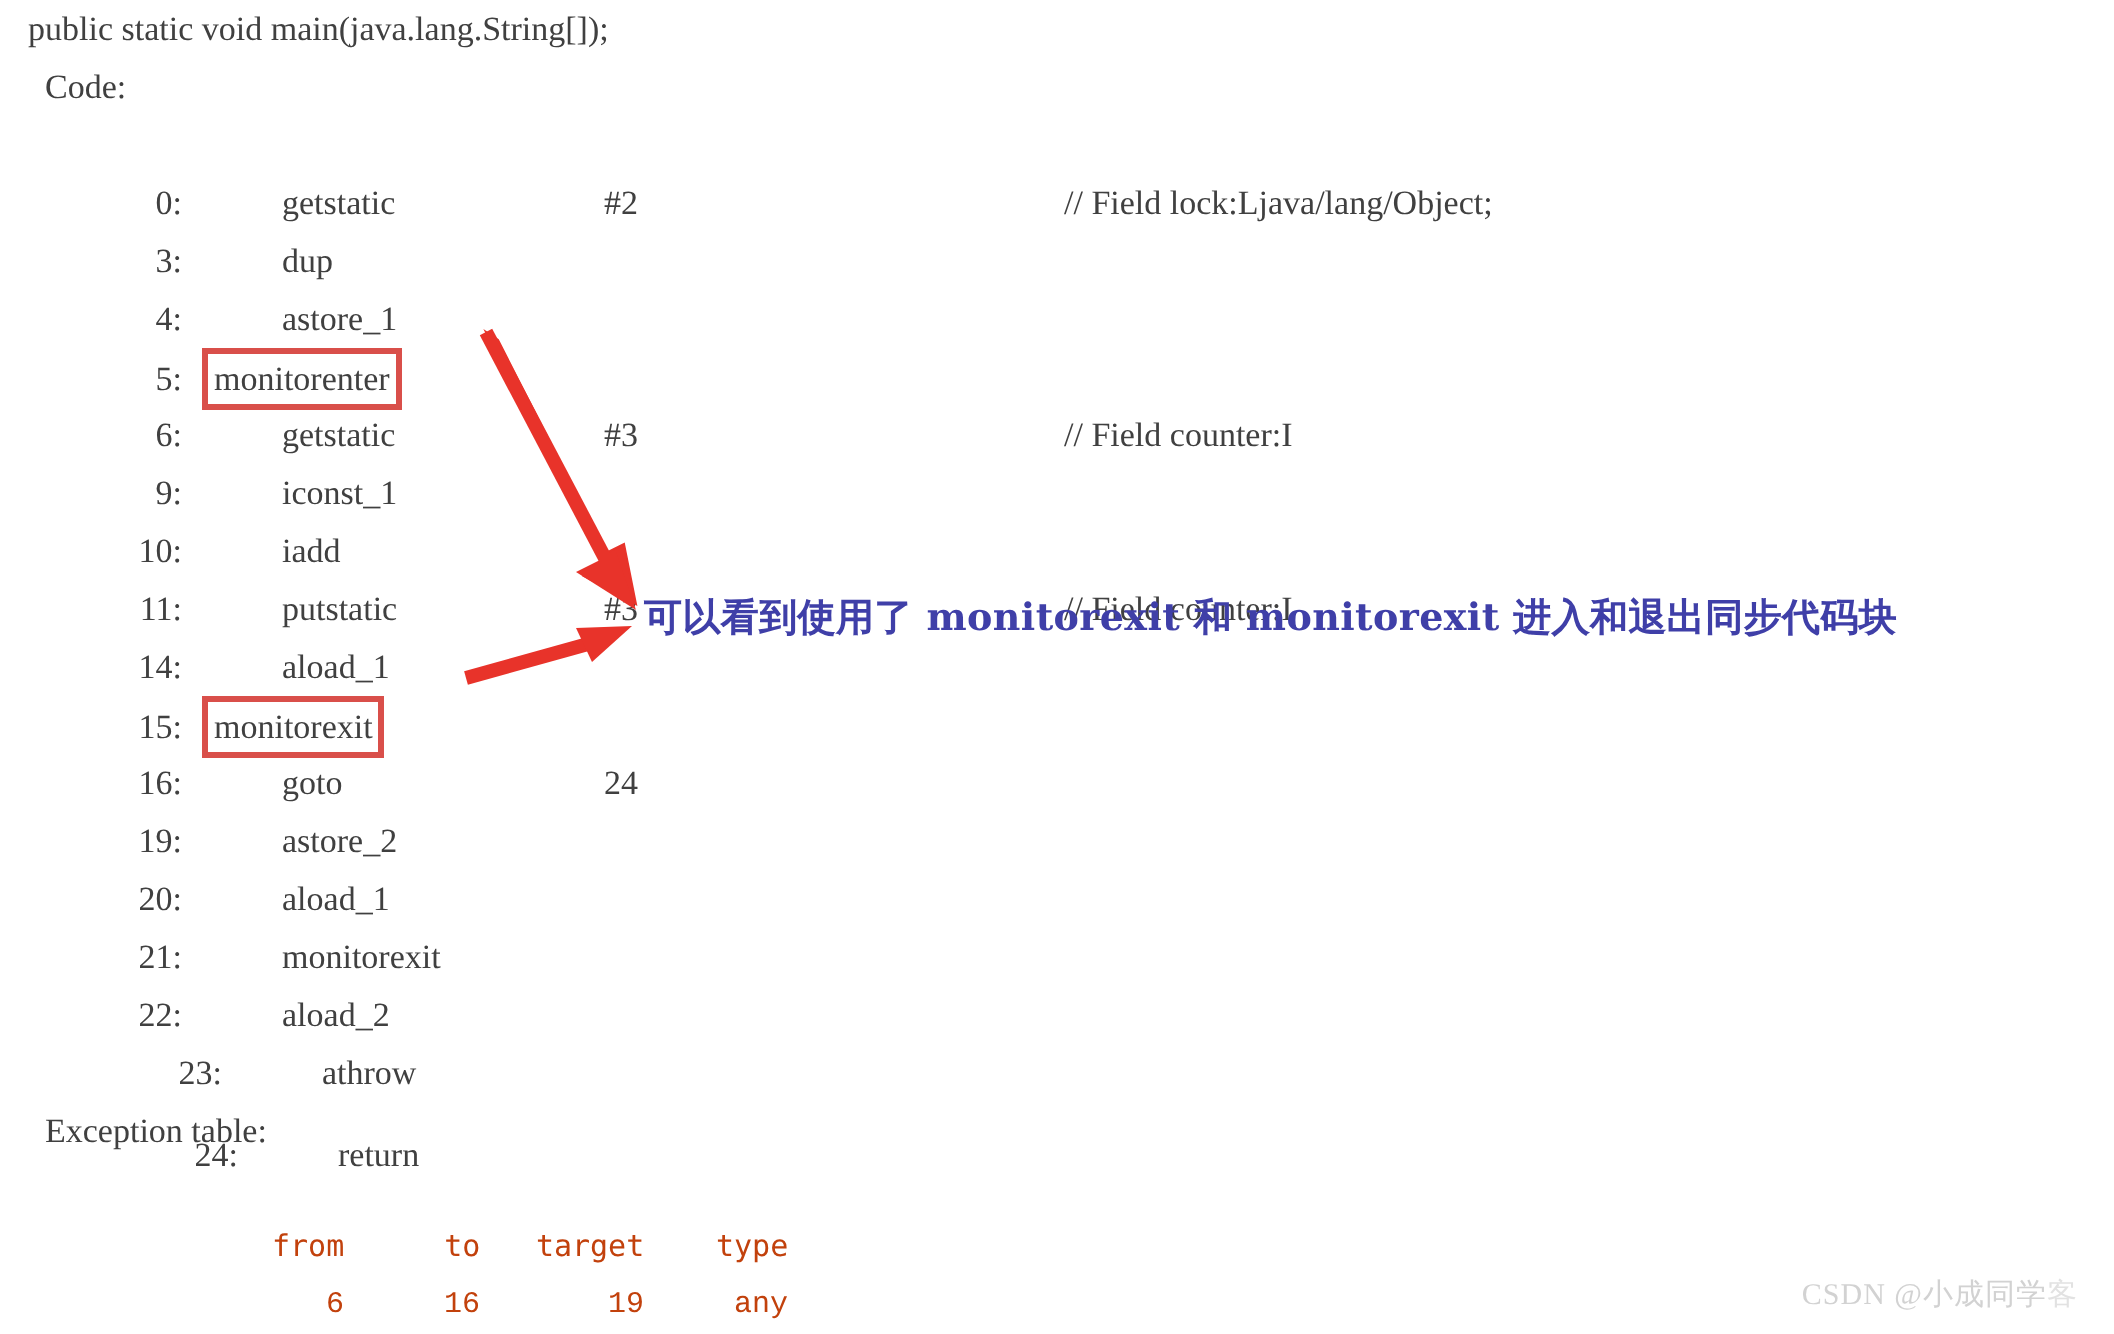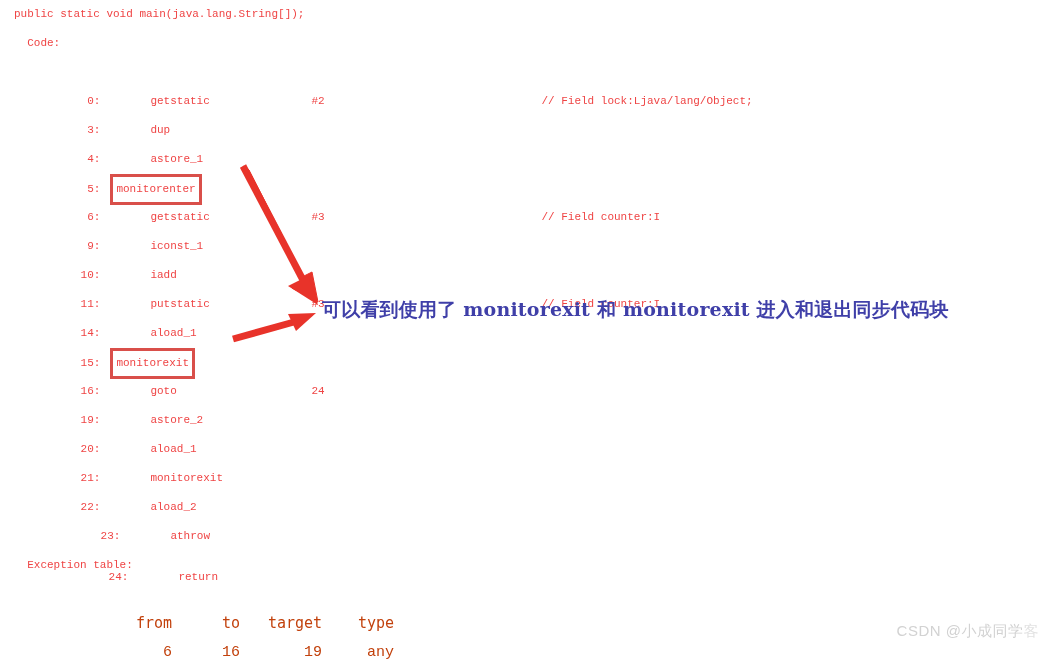--- a/index.html
+++ b/index.html
@@ -23,23 +23,23 @@
     top: 0;
     width: 1057px;
     height: 667px;
   }
   .code-line {
     position: absolute;
     left: 0;
     height: 29px;
     line-height: 29px;
     white-space: pre;
-    font-family: Liberation Mono, monospace;
-    font-size: 11px;
-    color: #ef4444;
+    font-family: Liberation Serif, serif;
+    font-size: 17px;
+    color: #404040;
     letter-spacing: 0px;
   }
   .col-pc {
     display: inline-block;
     width: 84px;
     text-align: right;
     padding-right: 10px;
     box-sizing: border-box;
   }
   .col-mnemonic {
@@ -117,22 +117,22 @@
     top: 0;
     width: 1057px;
     height: 667px;
     pointer-events: none;
   }
 
   
   #watermark {
     position: absolute;
     right: 18px;
-    bottom: 26px;
-    font-family: Liberation Sans, sans-serif;
+    bottom: 10px;
+    font-family: Liberation Serif, serif;
     font-size: 15px;
     color: #d2d2d2;
     white-space: nowrap;
     letter-spacing: 0.5px;
   }
   #watermark .wm-sub {
     color: #e2e2e2;
   }
 </style>
 </head>

